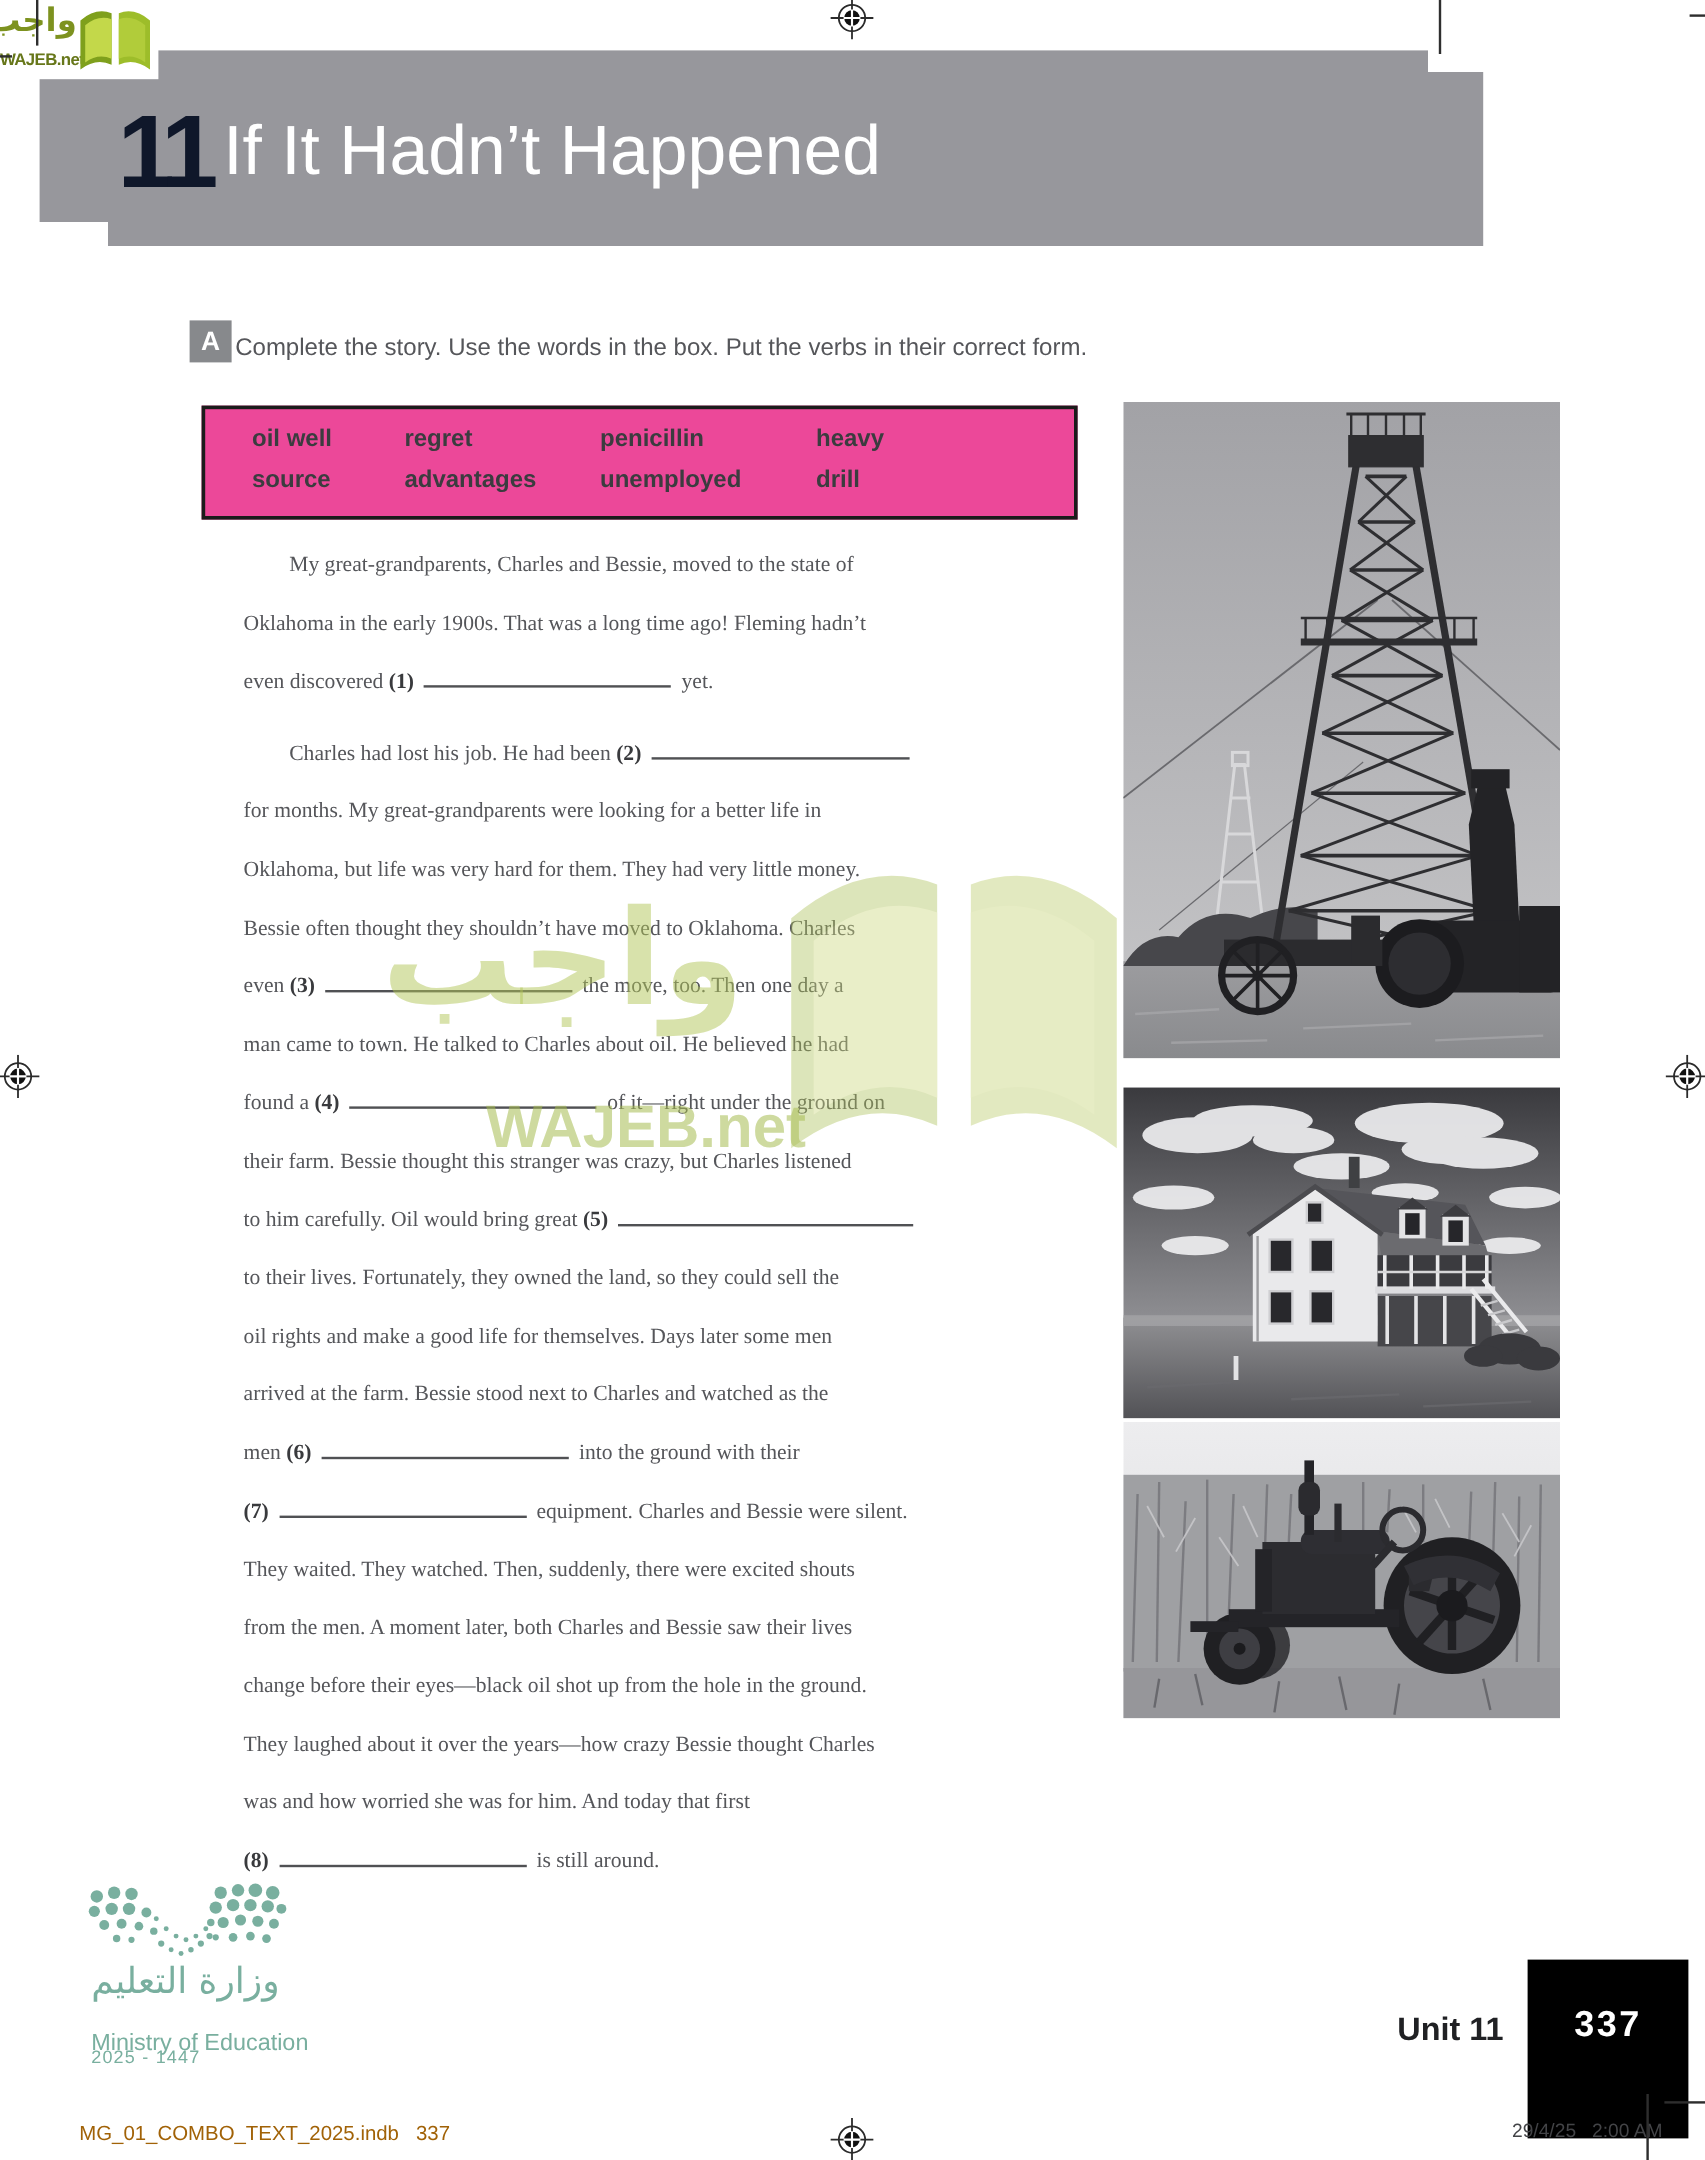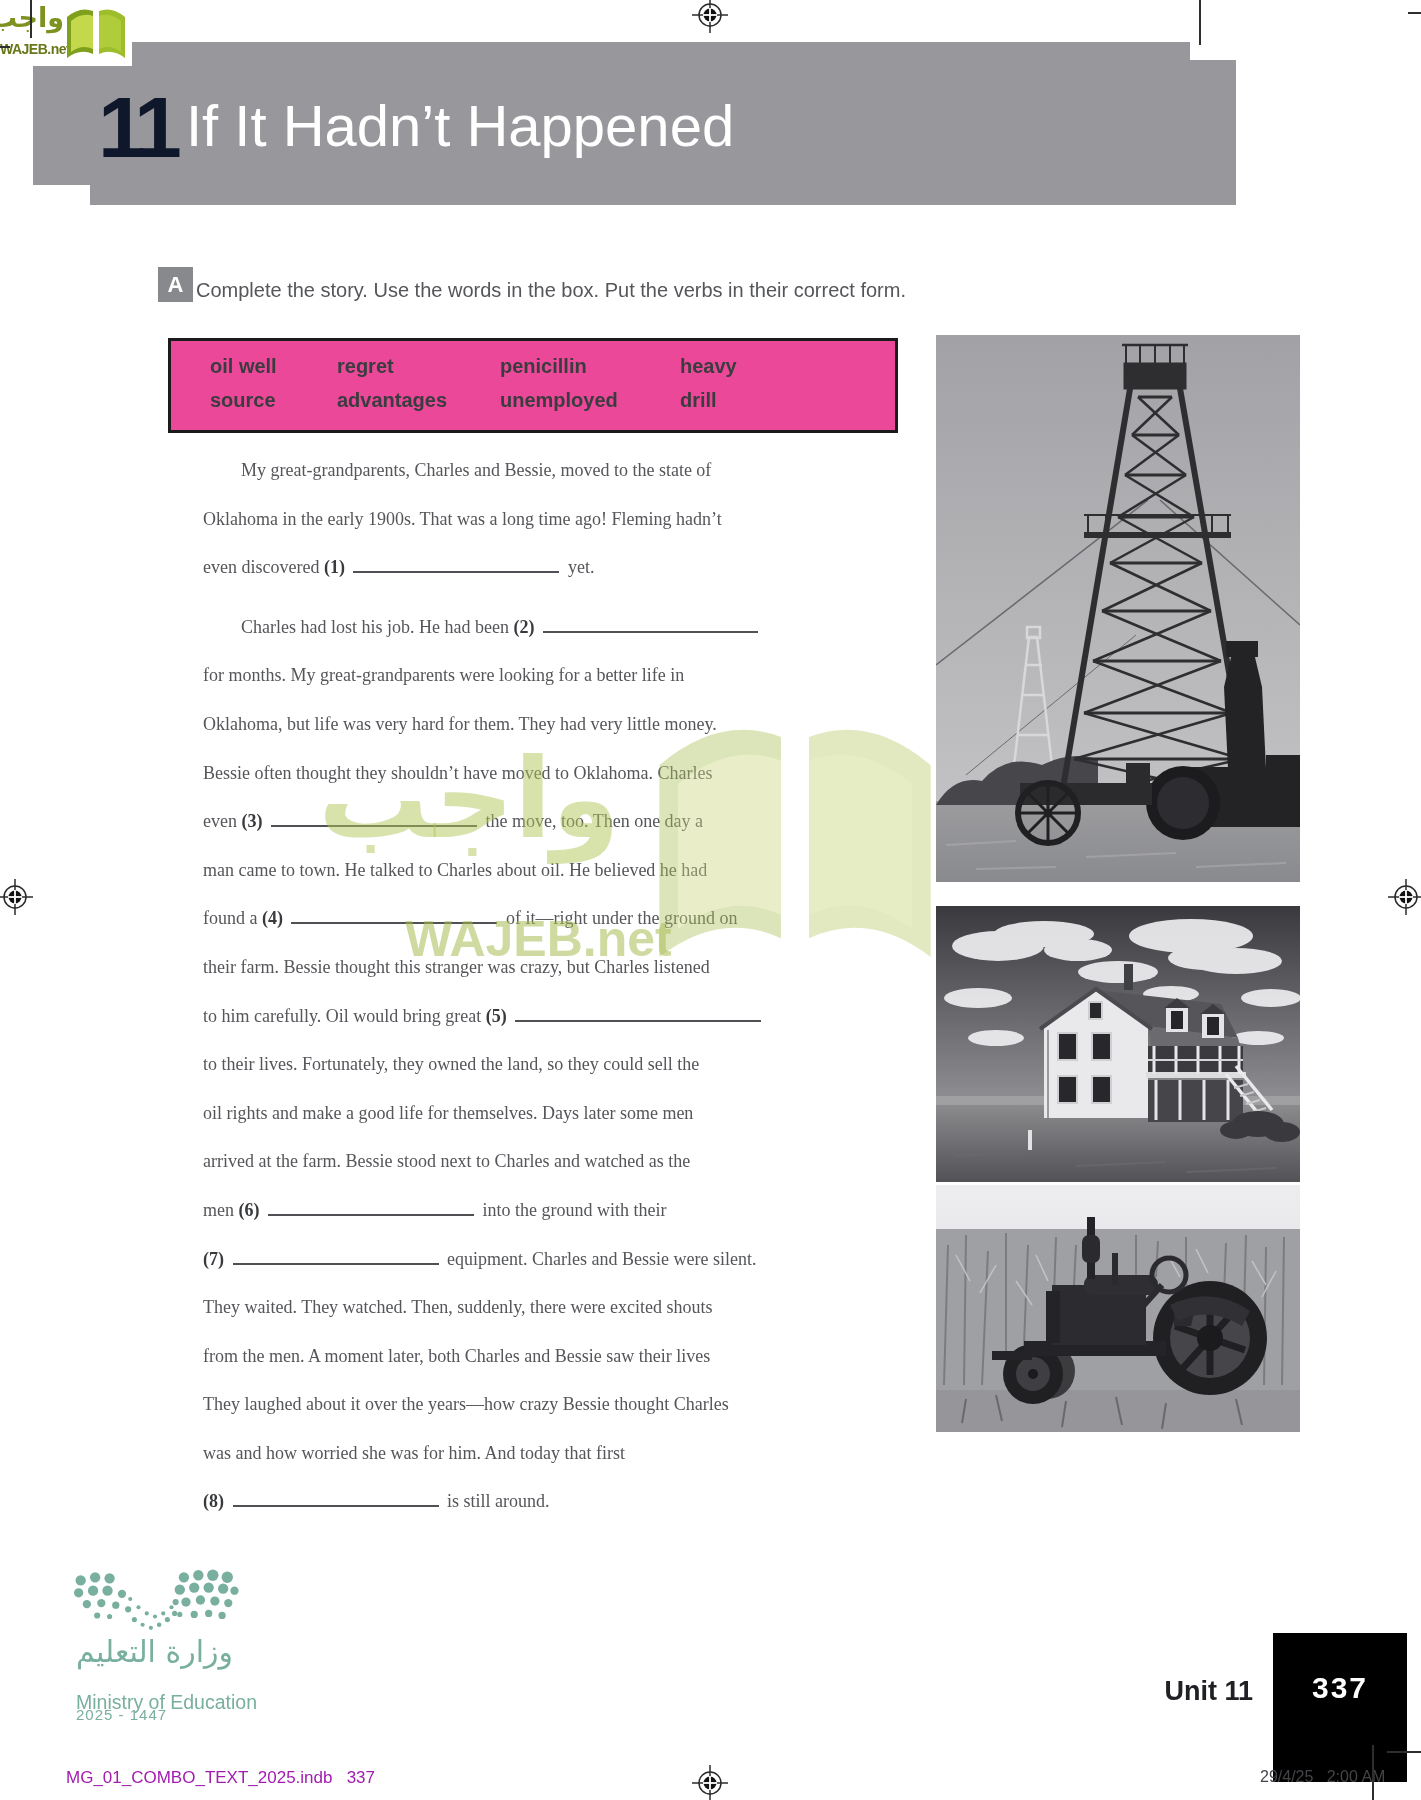--- a/index.html
+++ b/index.html
@@ -64,21 +64,21 @@
              font-size:30px;color:#79af9f;direction:rtl;text-align:right;}
   .moe .m-en{position:absolute;left:6px;top:123px;font-size:19.5px;color:#79af9f;}
   .moe .m-yr{position:absolute;left:6px;top:138px;font-size:15px;color:#79af9f;letter-spacing:1px;}
 
   
   .unit-label{position:absolute;left:1100px;top:1676px;width:153px;text-align:right;
               font-size:27px;font-weight:bold;color:#202124;}
   .page-tab{position:absolute;left:1273px;top:1633px;width:134px;height:149px;background:#000000;}
   .page-tab .pnum{display:block;margin-top:38px;text-align:center;font-size:30px;font-weight:bold;
                   color:#ffffff;letter-spacing:2px;}
-  .imprint{position:absolute;left:66px;top:1768px;font-size:17px;color:#a21caf;white-space:pre;}
+  .imprint{position:absolute;left:66px;top:1768px;font-size:17px;color:#a16207;white-space:pre;}
   .datetime{position:absolute;left:1260px;top:1768px;font-size:16px;color:#434447;white-space:pre;}
 </style>
 </head>
 <body>
 
 <div class="page">
 
   <div class="band" style="left:33px;top:42px;width:1157px;height:143px;"></div>
   <div class="band" style="left:90px;top:60px;width:1146px;height:145px;"></div>
   <div class="unit-num">11</div>
@@ -127,20 +127,21 @@
       <div class="story-line"><span class="txt">found a </span><span class="num">(4) </span><span class="blank" style="width: 206px;"></span><span class="txt"> of it—right under the ground on</span></div>
       <div class="story-line"><span class="txt">their farm. Bessie thought this stranger was crazy, but Charles listened</span></div>
       <div class="story-line"><span class="txt">to him carefully. Oil would bring great </span><span class="num">(5) </span><span class="blank" style="width: 246px;"></span></div>
       <div class="story-line"><span class="txt">to their lives. Fortunately, they owned the land, so they could sell the</span></div>
       <div class="story-line"><span class="txt">oil rights and make a good life for themselves. Days later some men</span></div>
       <div class="story-line"><span class="txt">arrived at the farm. Bessie stood next to Charles and watched as the</span></div>
       <div class="story-line"><span class="txt">men </span><span class="num">(6) </span><span class="blank" style="width: 206px;"></span><span class="txt"> into the ground with their</span></div>
       <div class="story-line"><span class="num">(7) </span><span class="blank" style="width: 206px;"></span><span class="txt"> equipment. Charles and Bessie were silent.</span></div>
       <div class="story-line"><span class="txt">They waited. They watched. Then, suddenly, there were excited shouts</span></div>
       <div class="story-line"><span class="txt">from the men. A moment later, both Charles and Bessie saw their lives</span></div>
+      <div class="story-line"><span class="txt">change before their eyes—black oil shot up from the hole in the ground.</span></div>
       <div class="story-line"><span class="txt">They laughed about it over the years—how crazy Bessie thought Charles</span></div>
       <div class="story-line"><span class="txt">was and how worried she was for him. And today that first</span></div>
       <div class="story-line"><span class="num">(8) </span><span class="blank" style="width: 206px;"></span><span class="txt"> is still around.</span></div>
     </div>
 
   <div class="photo" style="top:335px;height:547px;">
     <svg width="364" height="547" viewBox="0 0 364 547">
       <defs>
         <linearGradient id="dsky" x1="0" y1="0" x2="0" y2="1">
           <stop offset="0" stop-color="#a2a2a6"></stop>

